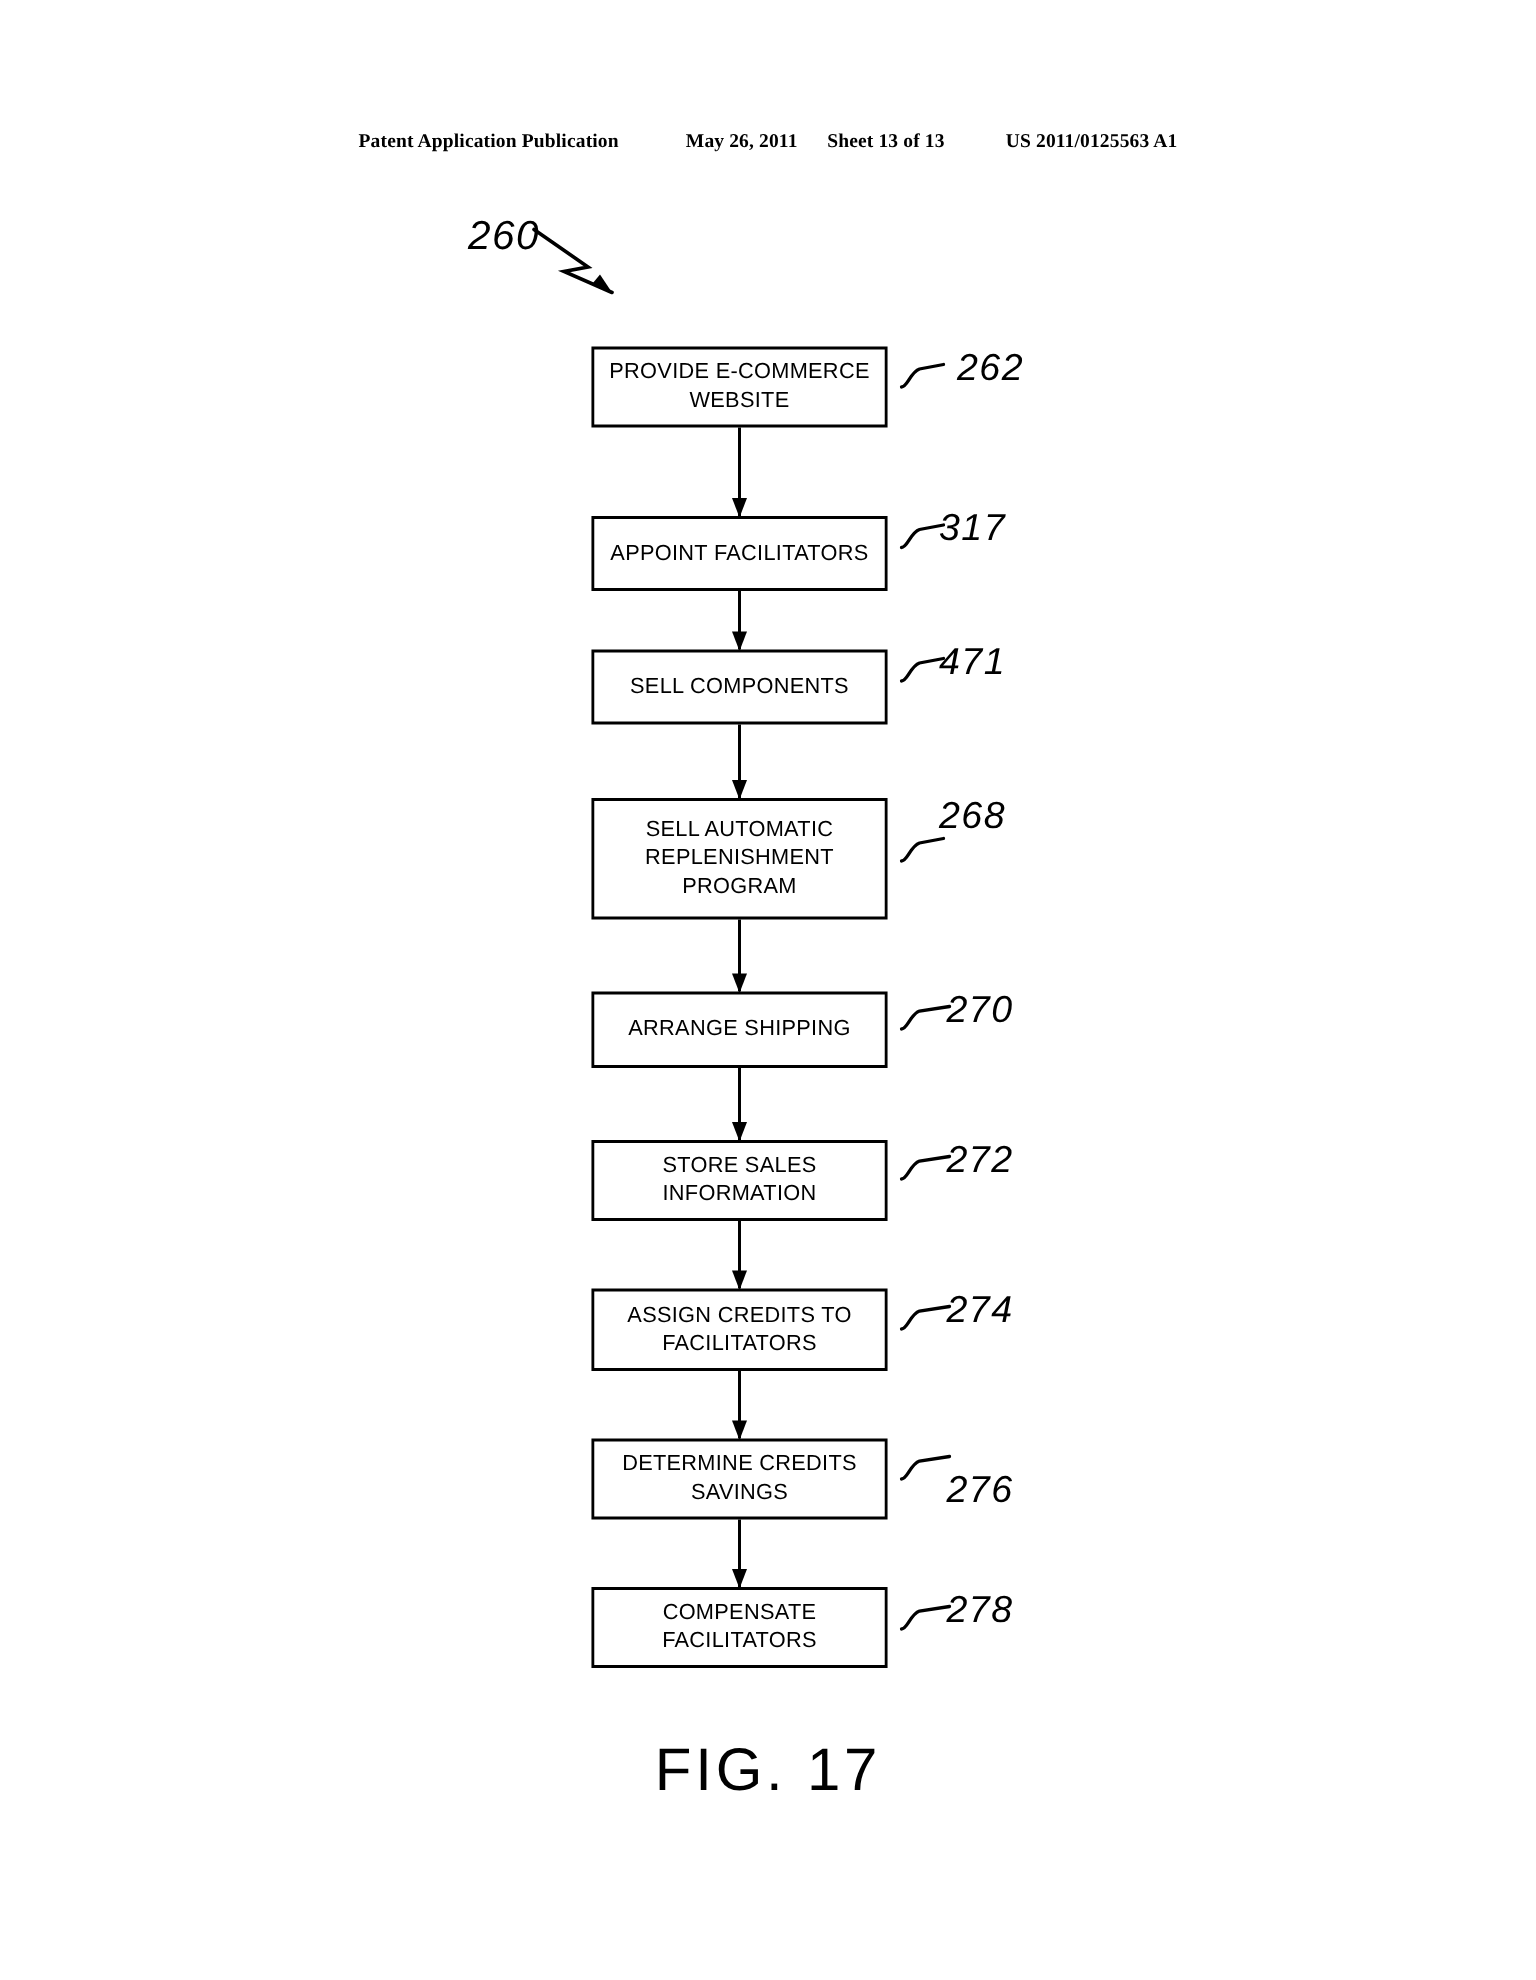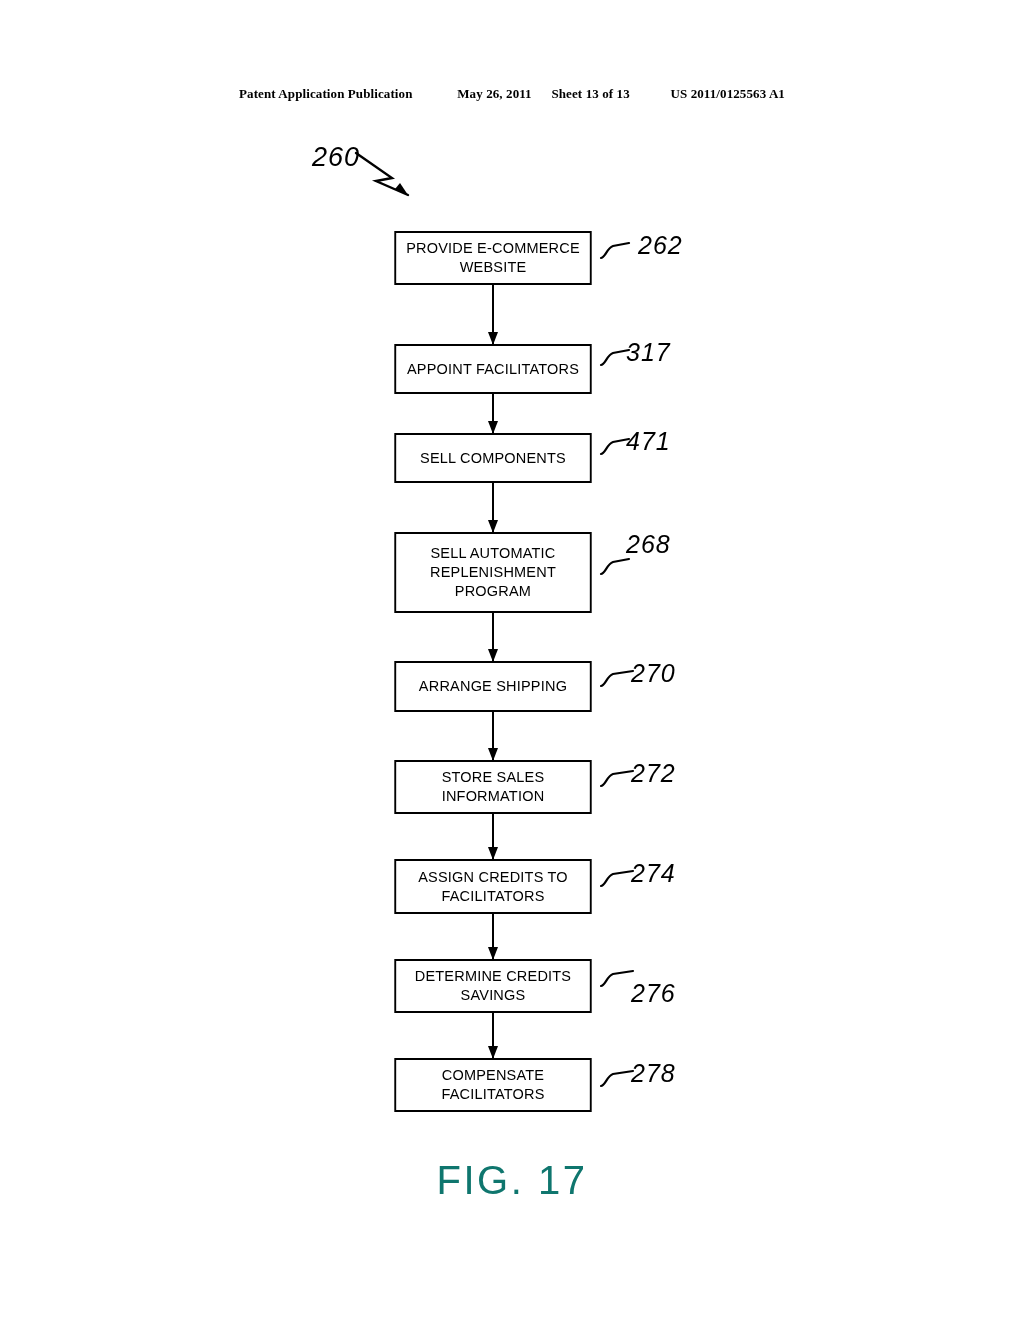--- a/index.html
+++ b/index.html
@@ -125,21 +125,21 @@
   
   #fig-caption {
     position: absolute;
     left: 0;
     top: 1158px;
     width: 1024px;
     text-align: center;
     font-family: "Liberation Sans", sans-serif;
     font-size: 40px;
     letter-spacing: 2.5px;
-    color: #0f766e;
+    color: #000000;
   }
 </style>
 </head>
 <body>
 
 <div id="patent-header">
   <span class="hseg">Patent Application Publication</span>
   <span class="gap-lg"></span>
   <span class="hseg">May 26, 2011</span>
   <span class="gap-sm"></span>

